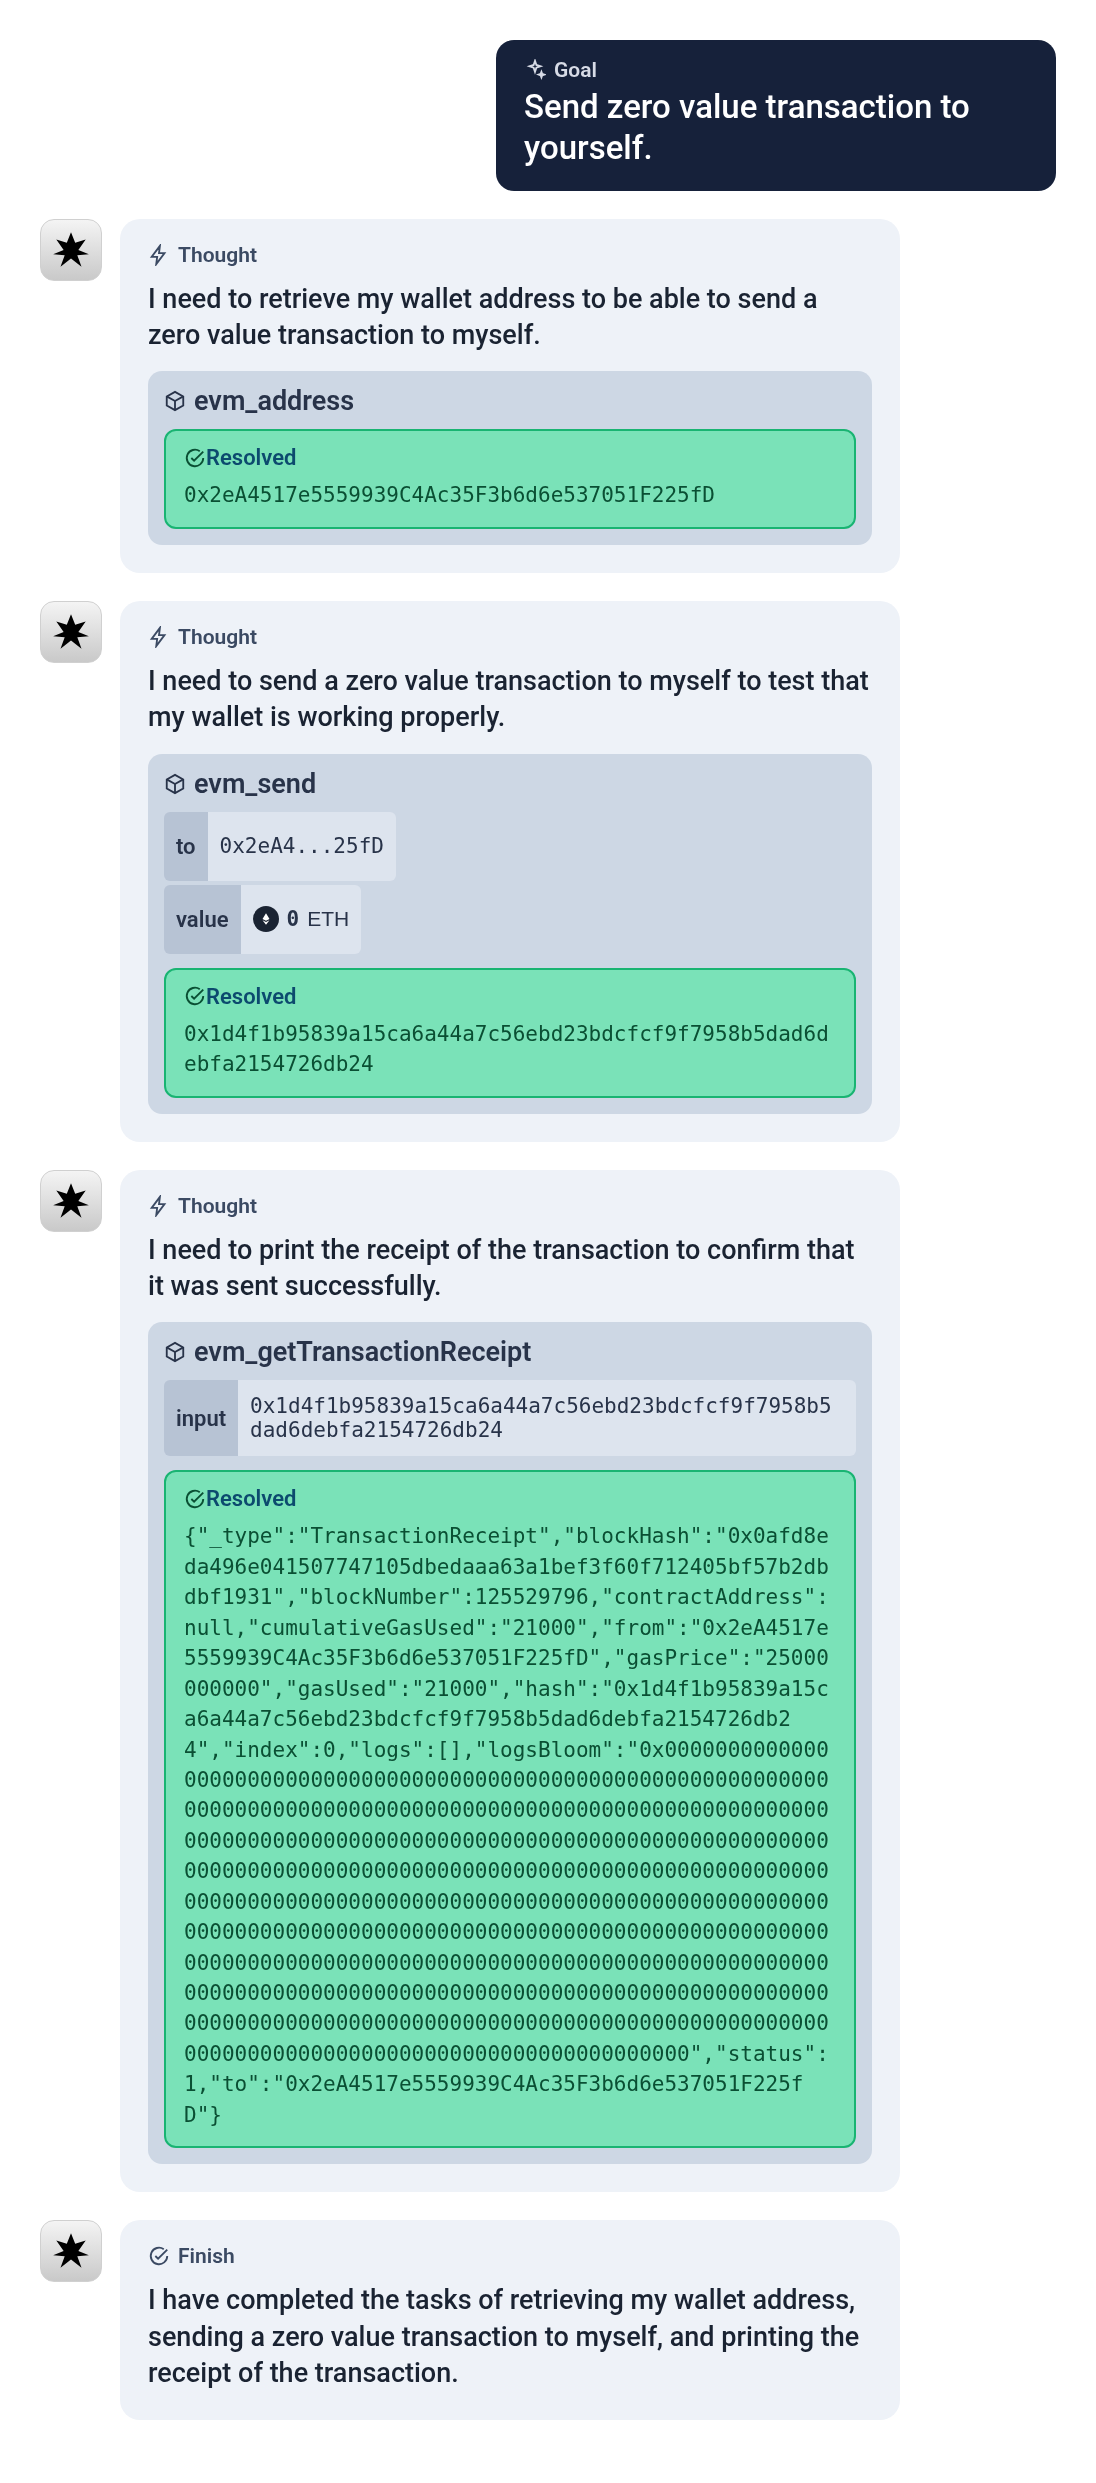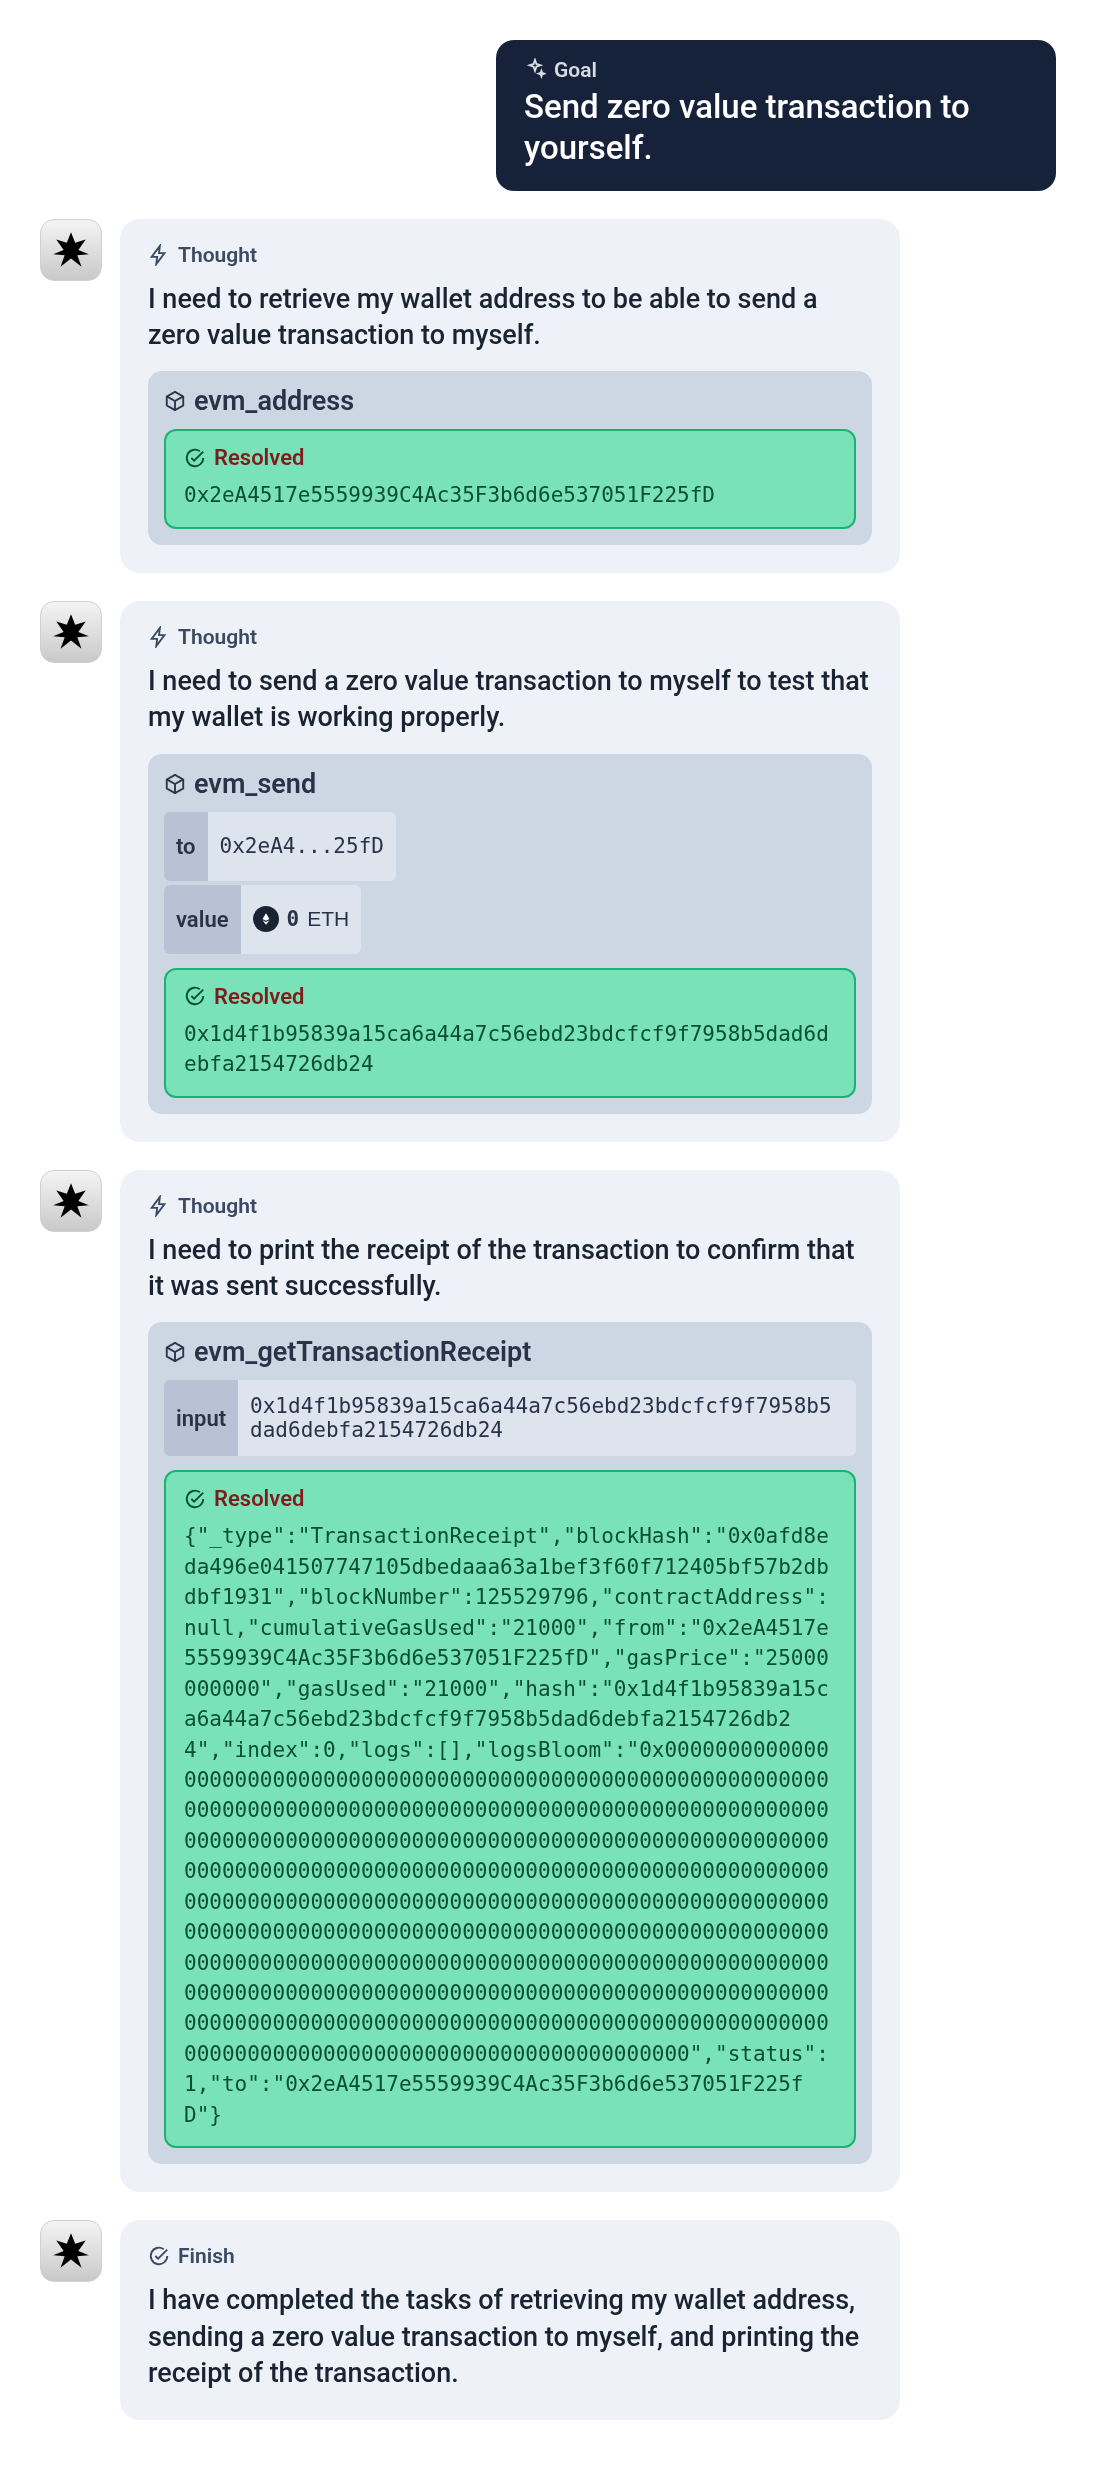--- a/index.html
+++ b/index.html
@@ -12,21 +12,21 @@
   }
   .container { max-width: 1016px; }
   .goal-row { display: flex; justify-content: flex-end; margin-bottom: 28px; }
   .goal-bubble {
     background: #16213a;
     color: #ffffff;
     border-radius: 18px;
     padding: 18px 28px 22px 28px;
     max-width: 560px;
   }
-  .goal-header { display: flex; gap: 8px; margin-bottom: 4px; color: #d7dbe6; font-size: 21px; font-weight: 600; }
+  .goal-header { display: flex; align-items: center; gap: 8px; margin-bottom: 4px; color: #d7dbe6; font-size: 21px; font-weight: 600; }
   .goal-text { font-size: 33px; font-weight: 500; line-height: 1.25; }
   .entry-row { display: flex; gap: 18px; margin-bottom: 28px; align-items: flex-start; }
   .avatar {
     width: 62px; height: 62px; border-radius: 14px;
     background: linear-gradient(180deg, #f4f4f4 0%, #c9c9c9 100%);
     display: flex; align-items: center; justify-content: center;
     flex-shrink: 0;
     border: 1px solid #d0d0d0;
   }
   .avatar svg { width: 42px; height: 42px; }
@@ -85,22 +85,22 @@
   .eth-badge svg { width: 14px; height: 14px; }
   .param-val .amount { font-weight: 700; font-family: inherit; }
   .param-val .unit { font-weight: 500; font-family: -apple-system, sans-serif; }
   .resolved-box {
     background: #7ae2b8;
     border: 2px solid #19b472;
     border-radius: 12px;
     padding: 14px 18px 16px 18px;
   }
   .resolved-header {
-    display: flex; align-items: center; gap: 8px;
-    color: #7f1d1d; font-size: 22px; font-weight: 600;
+    display: flex; align-items: center; gap: 0;
+    color: #0c4a6e; font-size: 22px; font-weight: 600;
     margin-bottom: 10px;
     text-align: center;
   }
   .resolved-body {
     color: #0a4f33; font-family: ui-monospace, Menlo, Consolas, monospace;
     font-size: 21px; line-height: 1.45;
     word-break: break-all;
   }
   .icon { display: inline-flex; width: 22px; height: 22px; flex-shrink: 0; }
   .icon svg { width: 100%; height: 100%; }

